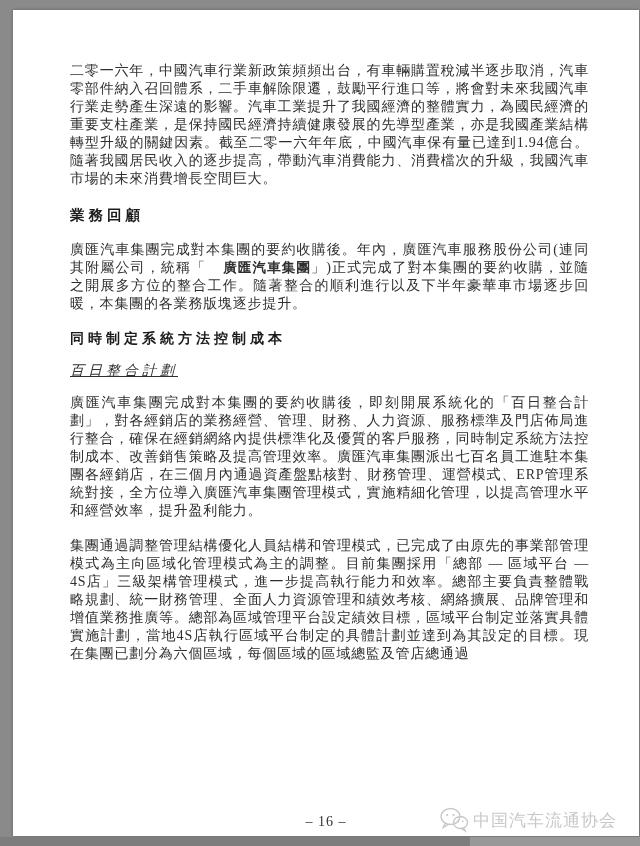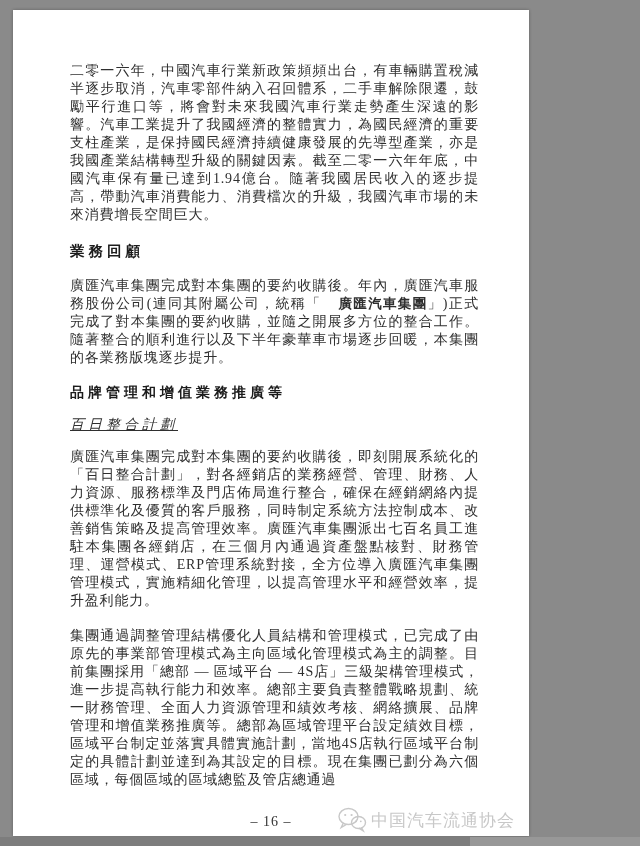--- a/index.html
+++ b/index.html
@@ -5,21 +5,21 @@
   * { margin: 0; padding: 0; box-sizing: border-box; }
   html, body { width: 640px; height: 846px; overflow: hidden; }
   body {
     background: #8a8a8a;
     font-family: "Liberation Serif", "DejaVu Serif", serif;
     position: relative;
   }
   .page {
     position: absolute;
     left: 13px; top: 10px;
-    width: 516px; height: 826px;
+    width: 626px; height: 826px;
     background: #ffffff;
     box-shadow: 0 0 3px rgba(0,0,0,0.3);
   }
   .content {
     padding: 52px 50px 0 57px;
     color: #2f2f2f;
   }
   p.body {
     font-size: 14px;
     line-height: 18px;
@@ -63,21 +63,21 @@
     position: absolute;
     left: 0; right: 0;
     top: 804px;
     text-align: center;
     font-size: 14px;
     letter-spacing: 1px;
     color: #333333;
   }
   .watermark {
     position: absolute;
-    right: 14px;
+    right: 22px;
     top: 796px;
     display: flex;
     align-items: center;
     gap: 4px;
     color: #c8c8c8;
   }
   .wm-icon { display: inline-flex; }
   .wm-text {
     font-size: 17px;
     letter-spacing: 1px;
@@ -101,21 +101,21 @@
 
 <div class="page">
   <div class="content">
 
     <p class="body">二零一六年，中國汽車行業新政策頻頻出台，有車輛購置稅減半逐步取消，汽車零部件納入召回體系，二手車解除限遷，鼓勵平行進口等，將會對未來我國汽車行業走勢產生深遠的影響。汽車工業提升了我國經濟的整體實力，為國民經濟的重要支柱產業，是保持國民經濟持續健康發展的先導型產業，亦是我國產業結構轉型升級的關鍵因素。截至二零一六年年底，中國汽車保有量已達到1.94億台。隨著我國居民收入的逐步提高，帶動汽車消費能力、消費檔次的升級，我國汽車市場的未來消費增長空間巨大。</p>
 
     <h2 class="heading">業務回顧</h2>
 
     <p class="body"><span>廣匯汽車集團完成對本集團的要約收購後。年內，廣匯汽車服務股份公司(連同其附屬公司，統稱「</span><span class="inline-bold">廣匯汽車集團</span><span>」)正式完成了對本集團的要約收購，並隨之開展多方位的整合工作。隨著整合的順利進行以及下半年豪華車市場逐步回暖，本集團的各業務版塊逐步提升。</span></p>
 
-    <h3 class="subheading">品牌管理和增值業務推廣等</h3>
+    <h3 class="subheading">同時制定系統方法控制成本</h3>
 
     <h4 class="italic-title">百日整合計劃</h4>
 
     <p class="body">廣匯汽車集團完成對本集團的要約收購後，即刻開展系統化的「百日整合計劃」，對各經銷店的業務經營、管理、財務、人力資源、服務標準及門店佈局進行整合，確保在經銷網絡內提供標準化及優質的客戶服務，同時制定系統方法控制成本、改善銷售策略及提高管理效率。廣匯汽車集團派出七百名員工進駐本集團各經銷店，在三個月內通過資產盤點核對、財務管理、運營模式、ERP管理系統對接，全方位導入廣匯汽車集團管理模式，實施精細化管理，以提高管理水平和經營效率，提升盈利能力。</p>
 
 
     <p class="body">集團通過調整管理結構優化人員結構和管理模式，已完成了由原先的事業部管理模式為主向區域化管理模式為主的調整。目前集團採用「總部 — 區域平台 — 4S店」三級架構管理模式，進一步提高執行能力和效率。總部主要負責整體戰略規劃、統一財務管理、全面人力資源管理和績效考核、網絡擴展、品牌管理和增值業務推廣等。總部為區域管理平台設定績效目標，區域平台制定並落實具體實施計劃，當地4S店執行區域平台制定的具體計劃並達到為其設定的目標。現在集團已劃分為六個區域，每個區域的區域總監及管店總通過</p>
 
   </div>
 

